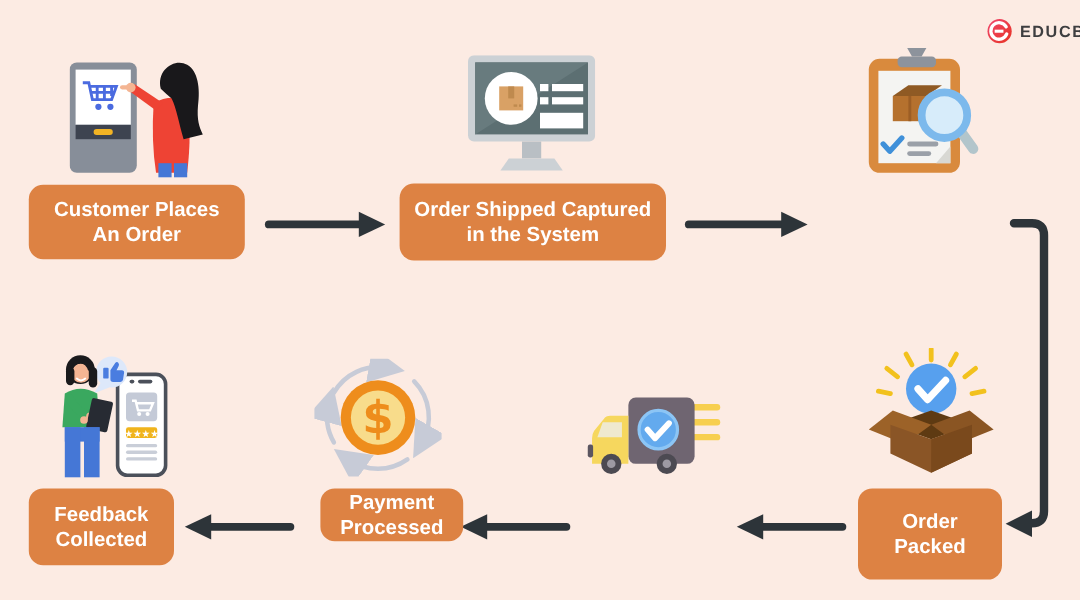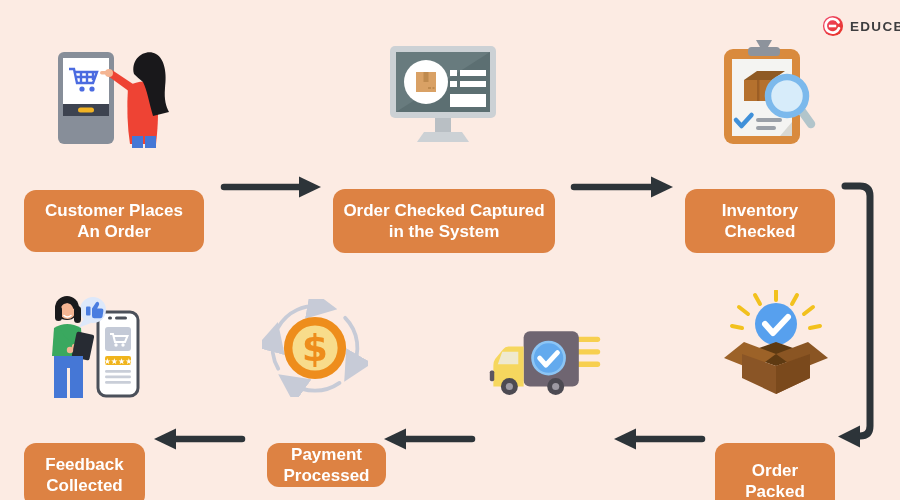--- a/index.html
+++ b/index.html
@@ -6,21 +6,21 @@
   .stage{
     position:relative; width:900px; height:500px;
     background:#fcebe3; overflow:hidden;
     font-family:"Liberation Sans", sans-serif;
   }
   .icon{ position:absolute; }
   .box{
     position:absolute; background:#dd8243; border-radius:12px;
     color:#ffffff; font-weight:bold; font-size:17px; line-height:1.26;
     display:flex; align-items:center; justify-content:center;
-    text-align:center; white-space:pre-line;margin-top:36px;
+    text-align:center; white-space:pre-line;
   }
   .connectors{ position:absolute; left:0; top:0; pointer-events:none; }
   .logo{
     position:absolute; left:822px; top:14px; height:24px;
     display:flex; align-items:center; gap:6px;
   }
   .logo .brand{
     font-size:13.5px; font-weight:600; color:#3e3e40; letter-spacing:1.3px;
   }
 </style>
@@ -106,40 +106,38 @@
     <rect x="38" y="41" width="3" height="2" fill="#bf8a4e"></rect>
     <rect x="42.5" y="41" width="2" height="2" fill="#bf8a4e"></rect>
     <rect x="60" y="24" width="7" height="6" fill="#ffffff"></rect>
     <rect x="70" y="24" width="26" height="6" fill="#ffffff"></rect>
     <rect x="60" y="35" width="7" height="6" fill="#ffffff"></rect>
     <rect x="70" y="35" width="26" height="6" fill="#ffffff"></rect>
     <rect x="60" y="48" width="36" height="13" fill="#ffffff"></rect>
     <rect x="45" y="72" width="16" height="14" fill="#b9bfc4"></rect>
     <path d="M34,86 h38 l7,10 H27 Z" fill="#ccd1d5"></path>
   </svg>
-  <div class="box" style="left:333px;top:153px;width:222px;height:64px">Order Checked Captured
+  <div class="box" style="left:333px;top:153px;width:222px;height:64px">Order Shipped Captured
 in the System</div>
 
   <svg class="icon" style="left:712px;top:40px" width="104" height="106" viewBox="0 0 104 106">
     <polygon points="44,0 60,0 56,7 48,7" fill="#8d939c"></polygon>
     <rect x="12" y="9" width="76" height="95" rx="9" fill="#d98a3d"></rect>
     <rect x="20" y="19" width="60" height="77" fill="#f4f4f2"></rect>
     <polygon points="68,96 80,82 80,96" fill="#d8d8d3"></polygon>
     <rect x="36" y="7" width="32" height="9" rx="3.5" fill="#8d939c"></rect>
     <polygon points="32,40 45,31 73,31 60,40" fill="#8f5a24"></polygon>
     <rect x="32" y="40" width="28" height="21" fill="#b5712e"></rect>
     <rect x="45" y="40" width="2.4" height="21" fill="#9c5e25"></rect>
     <path d="M24,80 l5.5,6 l10,-11" stroke="#3f90d9" stroke-width="4.5" stroke-linecap="round" stroke-linejoin="round" fill="none"></path>
     <rect x="44" y="78" width="26" height="4" rx="2" fill="#9aa0a8"></rect>
     <rect x="44" y="86" width="20" height="4" rx="2" fill="#9aa0a8"></rect>
     <line x1="89" y1="70" x2="99" y2="84" stroke="#b2c5cb" stroke-width="8.5" stroke-linecap="round"></line>
     <circle cx="75" cy="56" r="19" fill="#d7ecfa" stroke="#7cb9ec" stroke-width="6.5"></circle>
   </svg>
-  <div class="box" style="left:685px;top:153px;width:150px;height:64px">Inventory
-Checked</div>
 
   <svg class="icon" style="left:722px;top:290px" width="108" height="106" viewBox="0 0 108 106">
     <g stroke="#f2c11d" stroke-width="4" stroke-linecap="round">
       <line x1="54" y1="10" x2="54" y2="1"></line>
       <line x1="38" y1="14" x2="33" y2="5"></line>
       <line x1="70" y1="14" x2="75" y2="5"></line>
       <line x1="26" y1="24" x2="17" y2="17"></line>
       <line x1="82" y1="24" x2="91" y2="17"></line>
       <line x1="20" y1="38" x2="10" y2="36"></line>
       <line x1="88" y1="38" x2="98" y2="36"></line>

